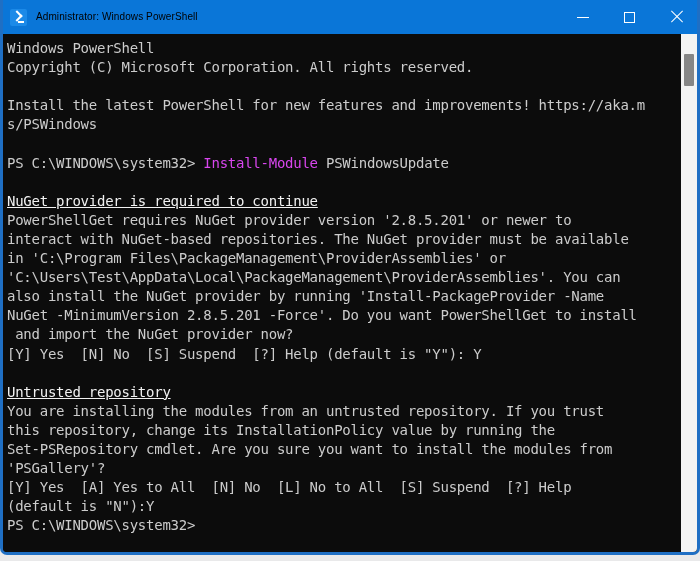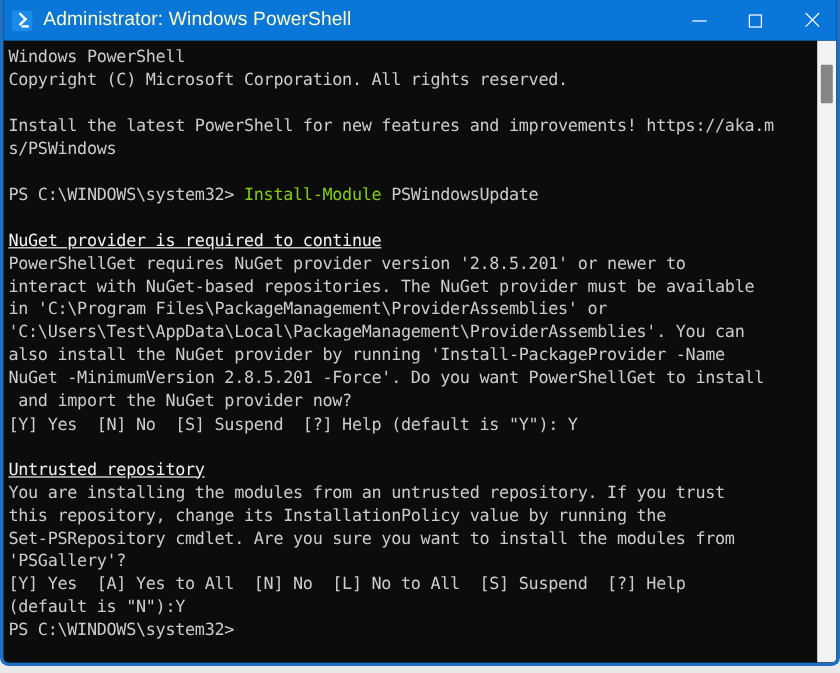--- a/index.html
+++ b/index.html
@@ -61,22 +61,22 @@
   }
   .tb-icon .bar {
     position: absolute;
     left: 8px;
     bottom: 3px;
     width: 6px;
     height: 2px;
     background: #ffffff;
   }
   .tb-title {
-    color: #fef9c3;
-    font-size: 16px;
+    color: #000000;
+    font-size: 10px;
     line-height: 34px;
     letter-spacing: 0.1px;
     white-space: nowrap;
   }
   .tb-spacer { flex: 1 1 auto; }
 
   .tb-buttons {
     display: flex;
     height: 34px;
     align-items: stretch;
@@ -134,21 +134,21 @@
     right: 0;
     font-family: "DejaVu Sans Mono", "Liberation Mono", monospace;
     font-size: 14px;
     line-height: 19.1px;
     color: #cccccc;
     white-space: pre;
     letter-spacing: -0.25px;
   }
   .console-text .line { height: 19.1px; }
   .tok-bright { color: #f2f2f2; text-decoration: underline; }
-  .tok-yellow { color: #84cc16; }
+  .tok-yellow { color: #d946ef; }
 
   
   .scrollbar {
     position: absolute;
     top: 34px;
     right: 0;
     width: 16px;
     bottom: 0;
     background: #f3f3f3;
   }

